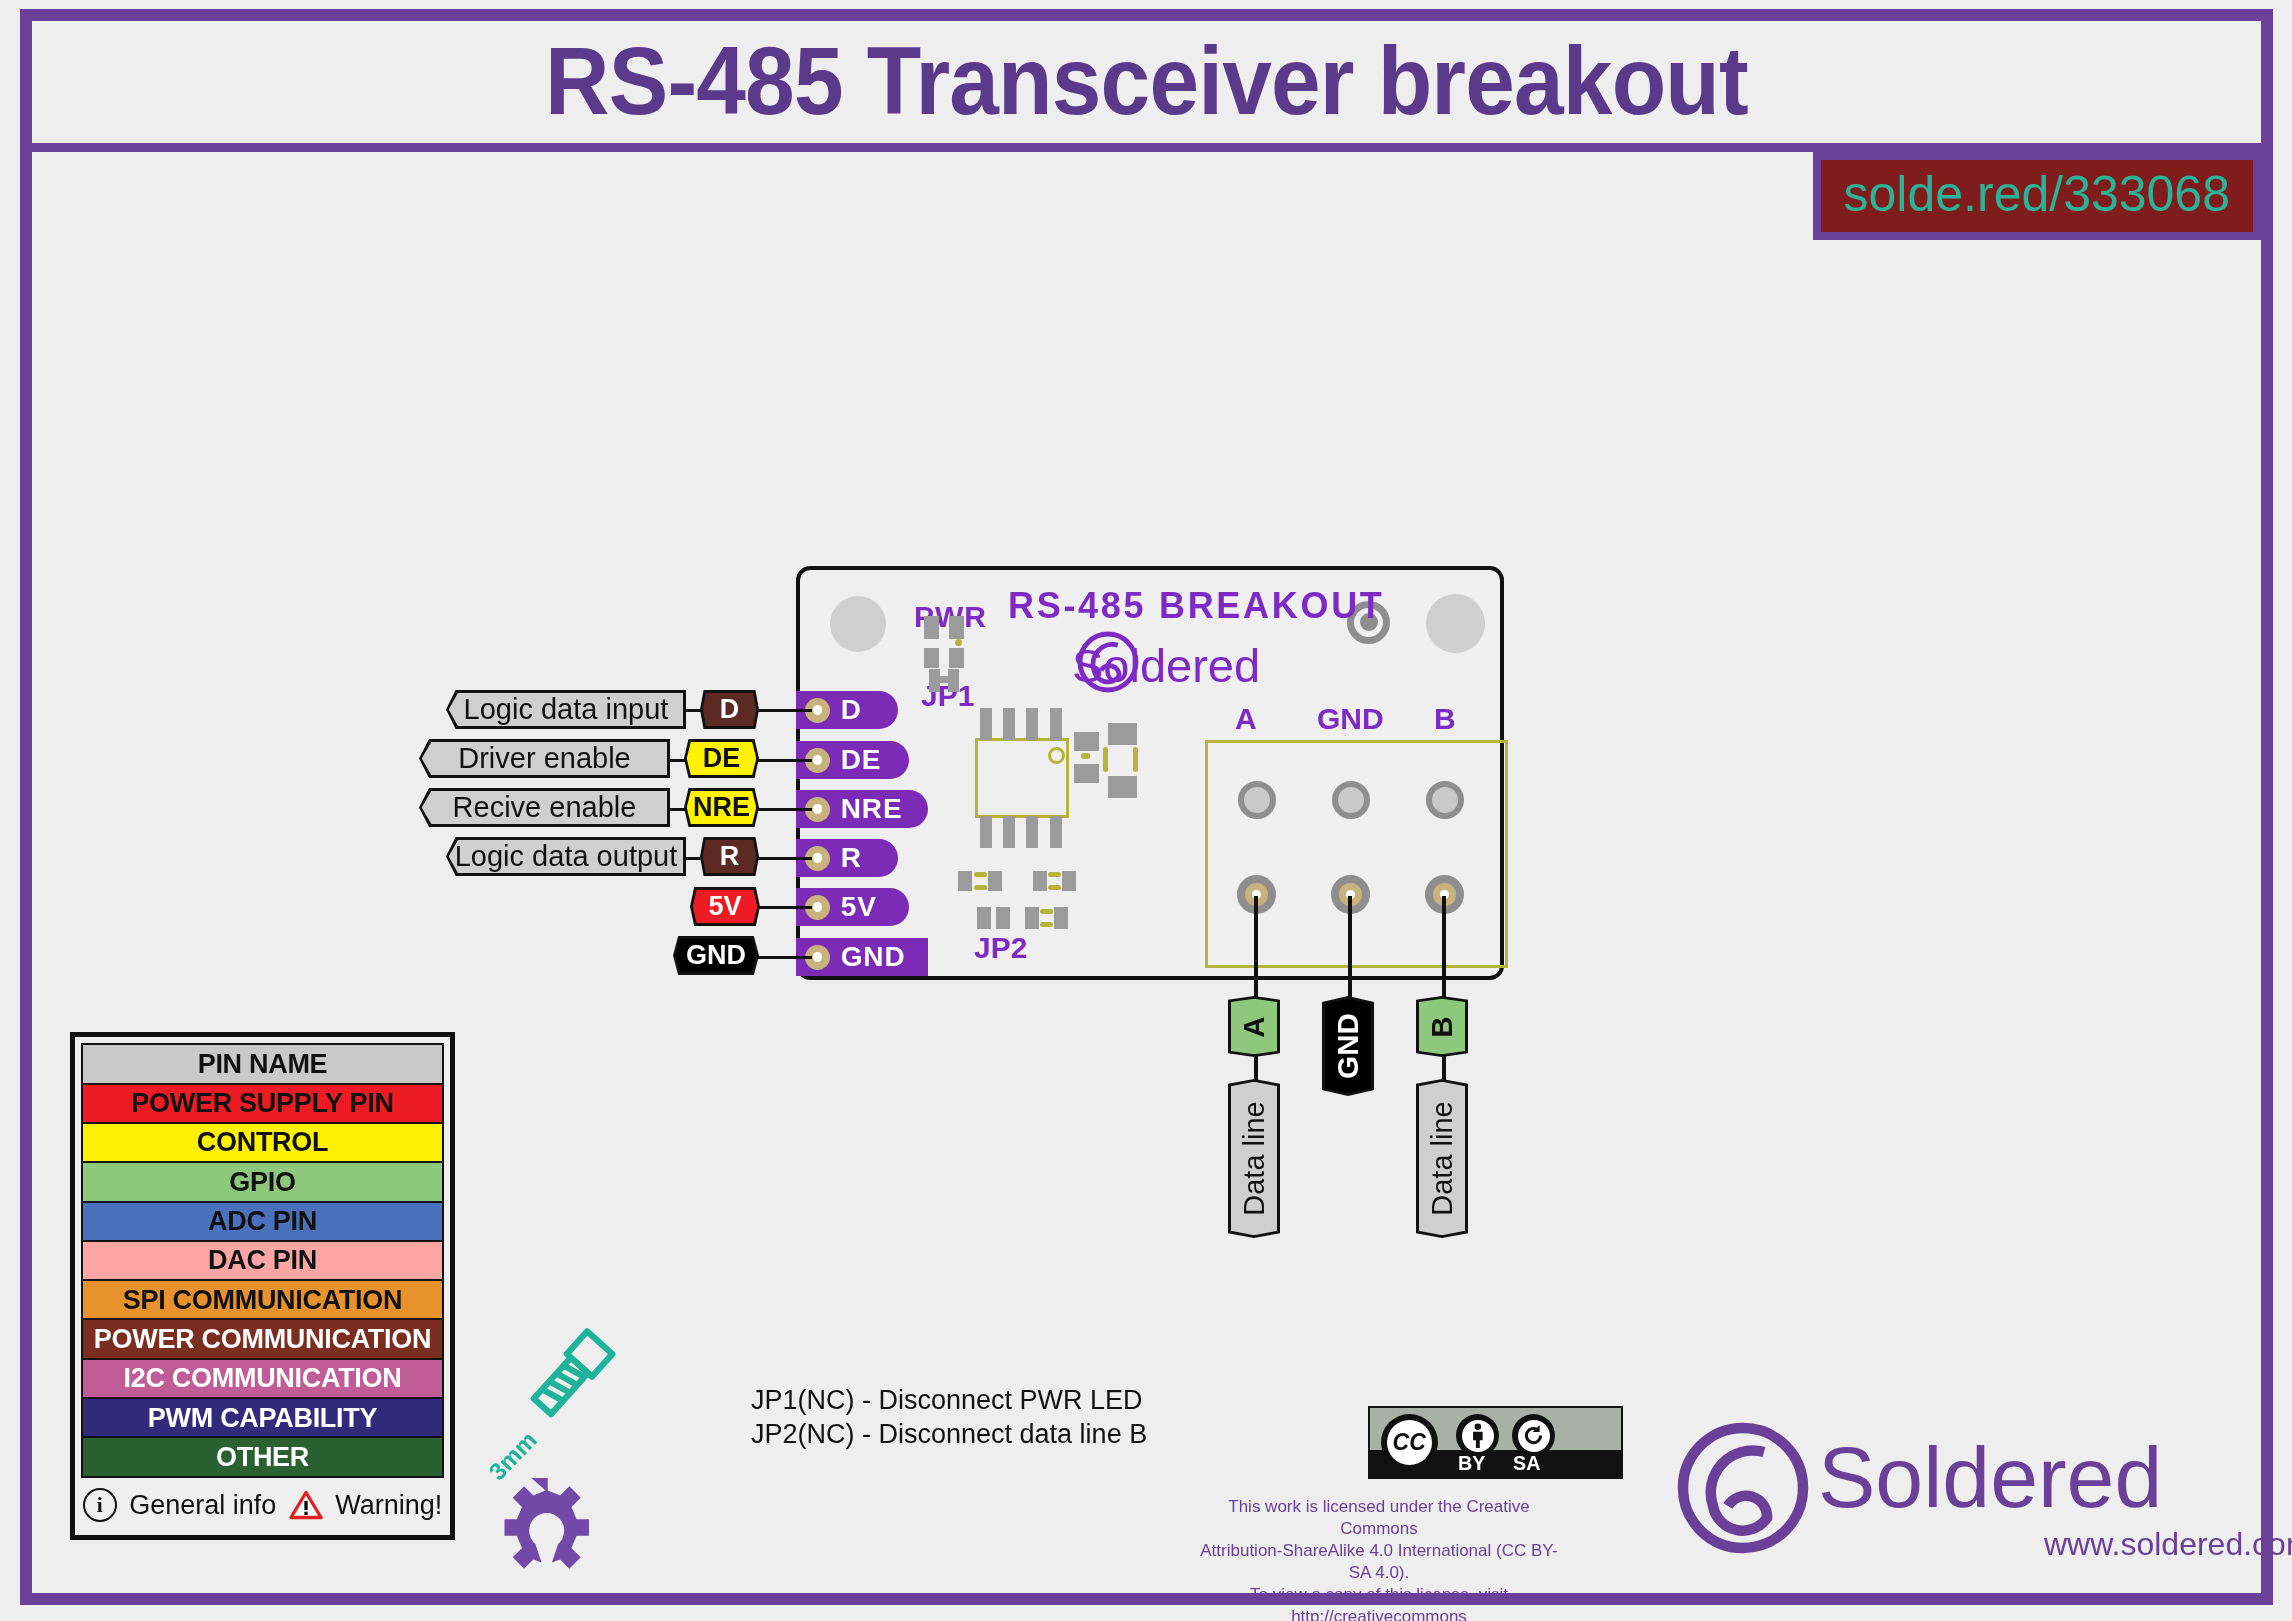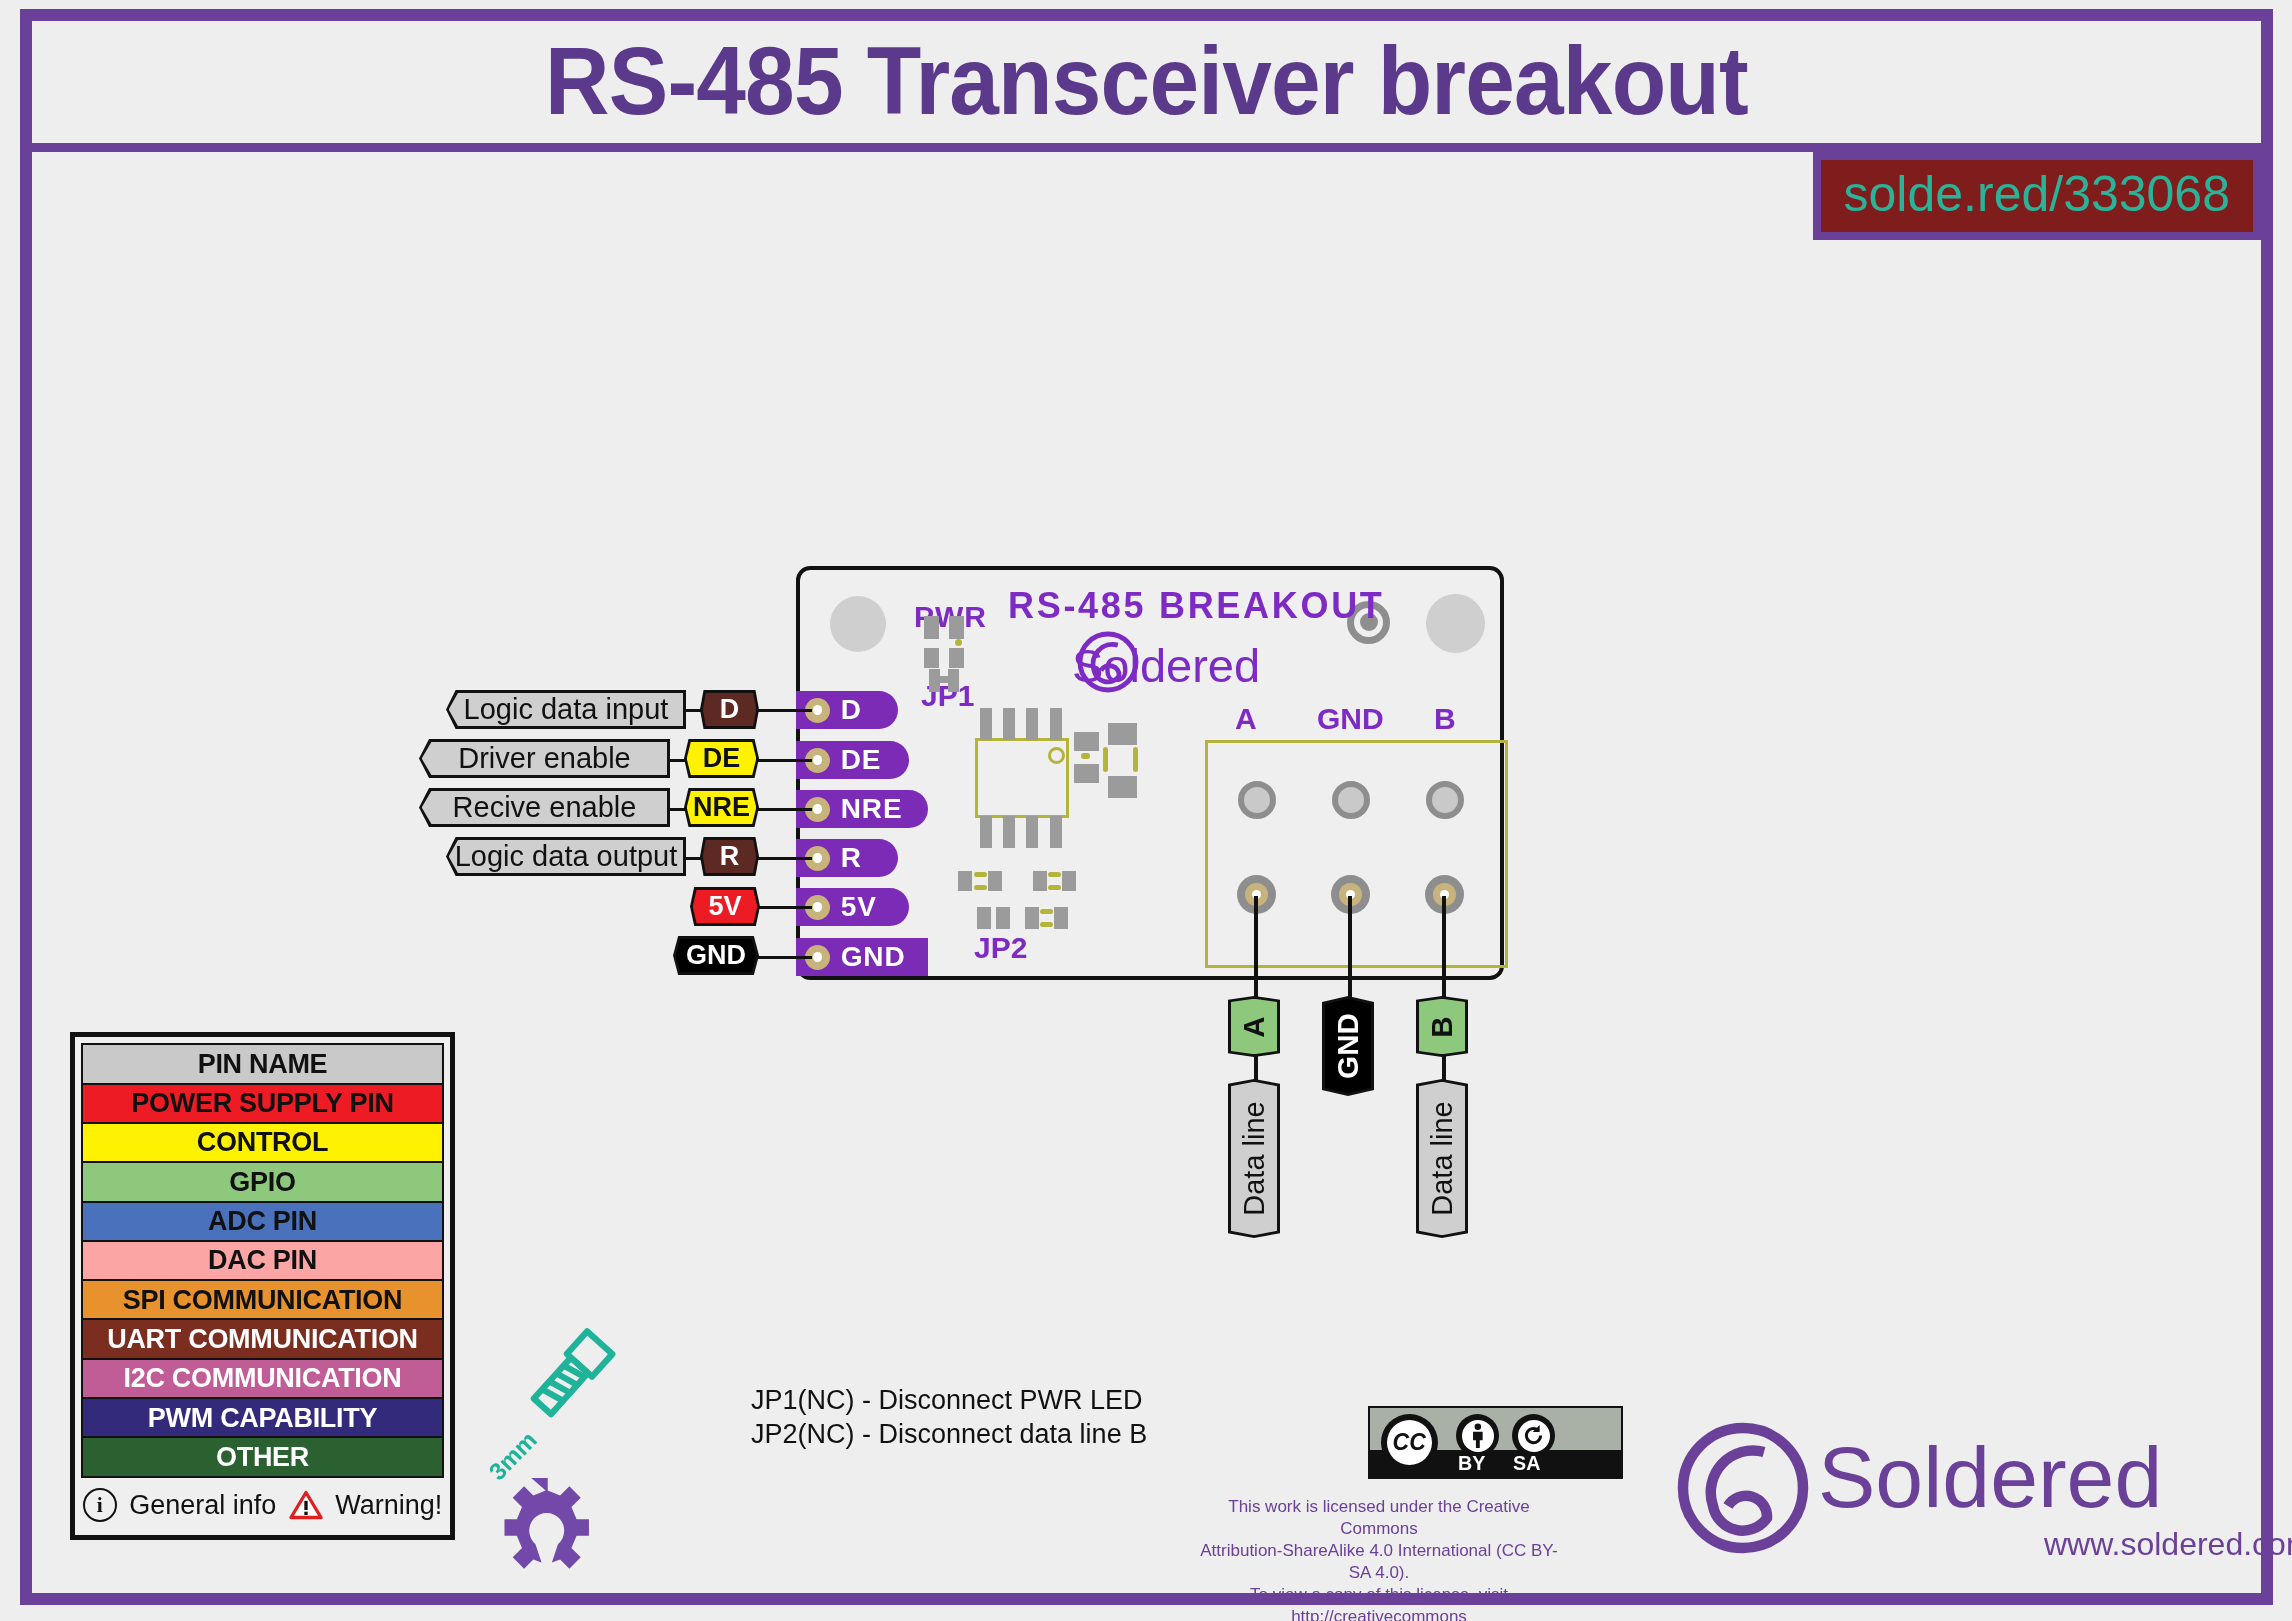--- a/index.html
+++ b/index.html
@@ -366,21 +366,21 @@
     <div class="legend-row" style="background:#4A72BC;color:#111;">
         <span>ADC PIN</span>
       </div>
     <div class="legend-row" style="background:#fca5a5;color:#111;">
         <span>DAC PIN</span>
       </div>
     <div class="legend-row" style="background:#E8922E;color:#111;">
         <span>SPI COMMUNICATION</span>
       </div>
     <div class="legend-row" style="background:#7B2E20;color:#FFFFFF;">
-        <span>UART COMMUNICATION</span>
+        <span>POWER COMMUNICATION</span>
       </div>
     <div class="legend-row" style="background:#C05C96;color:#FFFFFF;">
         <span>I2C COMMUNICATION</span>
       </div>
     <div class="legend-row" style="background:#342A7C;color:#FFFFFF;">
         <span>PWM CAPABILITY</span>
       </div>
     <div class="legend-row" style="background:#2B6130;color:#FFFFFF;">
         <span>OTHER</span>
       </div>

